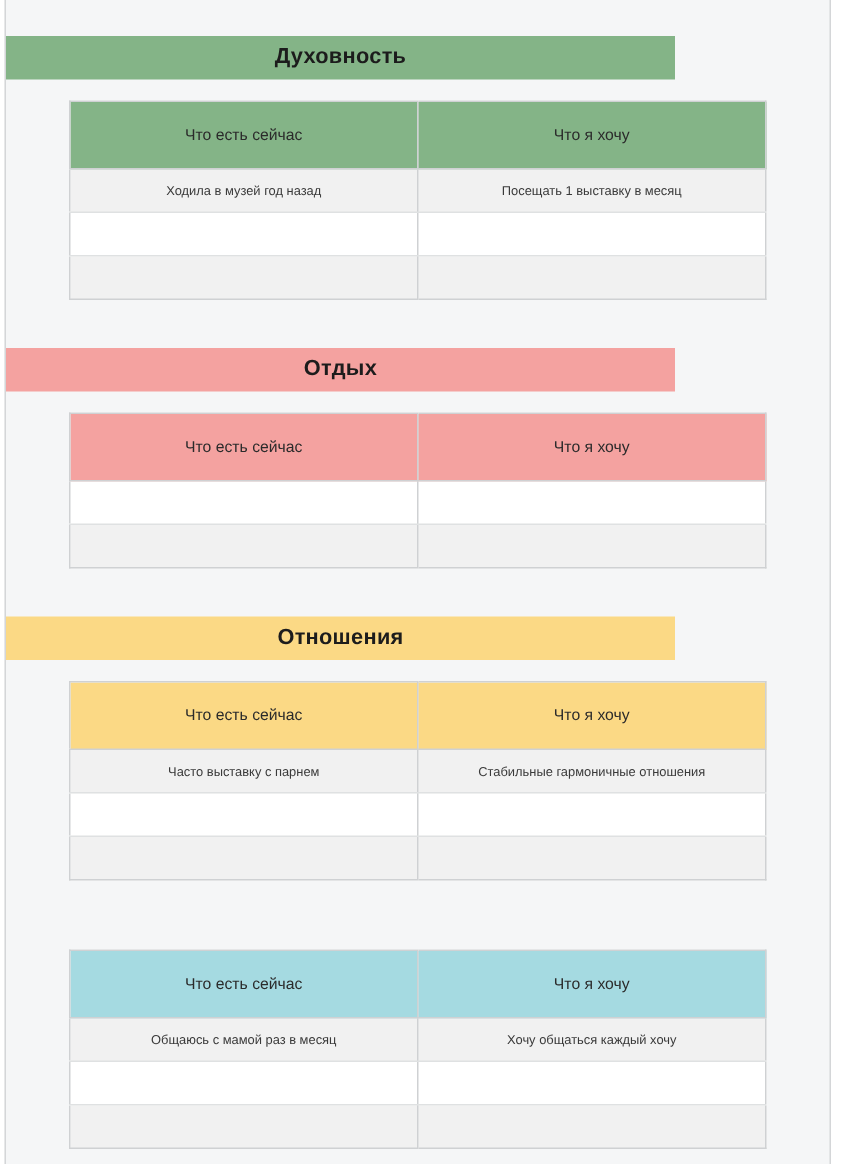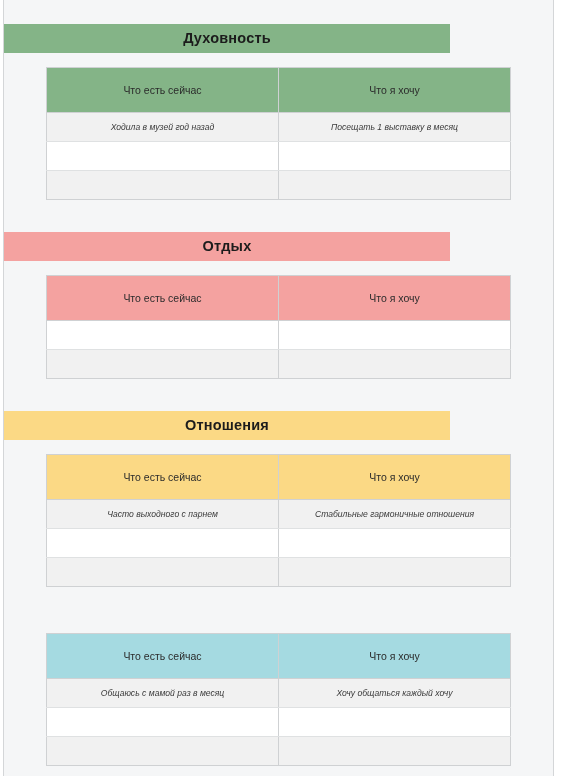--- a/index.html
+++ b/index.html
@@ -84,21 +84,20 @@
   .balance-table td {
     height: 29px;
     font-size: 8.6px;
     color: #3a3a3a;
     text-align: center;
     border-right: 1px solid #cfd1d3;
     border-bottom: 1px solid #dfe1e2;
     padding: 0 6px;
     box-sizing: border-box;
     vertical-align: middle;
-    font-style: italic;
   }
   .balance-table td:last-child { border-right: none; }
   .balance-table tr:last-child td { border-bottom: none; }
   .row-filled td { background: #f1f1f1; }
   .row-empty td   { background: #ffffff; }
   .row-blank td   { background: #f1f1f1; height: 29px; }
 
   
   .section-gap { height: 32px; }
 
@@ -163,21 +162,21 @@
           <div class="section-title" style="background: rgb(251, 217, 133); text-align: center;">Отношения</div>
           <table class="balance-table">
             <thead>
               <tr>
                 <th style="background: rgb(251, 217, 133);">Что есть сейчас</th>
                 <th style="background: rgb(251, 217, 133);">Что я хочу</th>
               </tr>
             </thead>
             <tbody>
               <tr class="row-filled">
-                <td>Часто выходного с парнем</td>
+                <td>Часто выставку с парнем</td>
                 <td>Стабильные гармоничные отношения</td>
               </tr>
               <tr class="row-empty">
                 <td></td>
                 <td></td>
               </tr>
               <tr class="row-blank">
                 <td></td>
                 <td></td>
               </tr>

